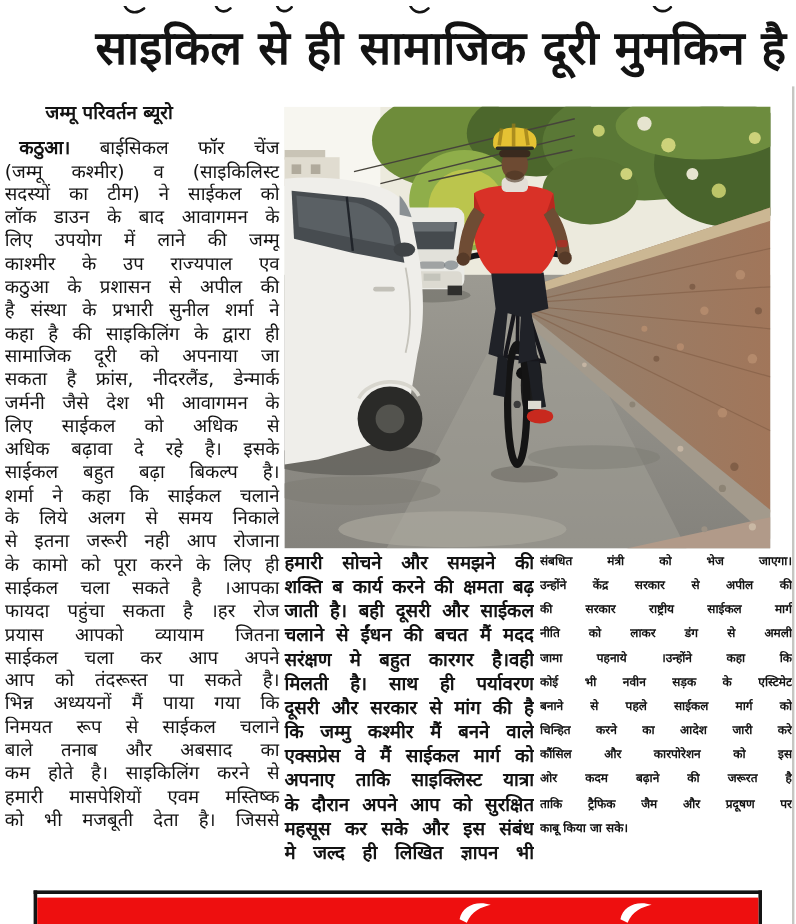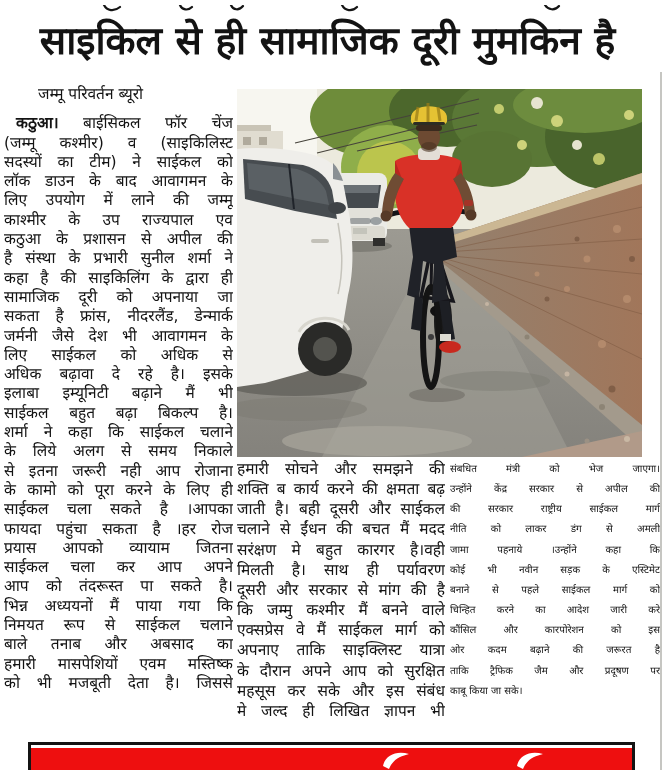--- a/index.html
+++ b/index.html
@@ -5,37 +5,37 @@
   html,body{margin:0;padding:0;}
   body{
     width:663px;height:770px;position:relative;overflow:hidden;
     background:#ffffff;
     font-family:"DejaVu Sans","Liberation Serif",sans-serif;
     color:#131313;
   }
   
   .headline{
     position:absolute;left:0;top:10px;width:655px;
-    text-align:center;font-weight:bold;font-size:39px;line-height:62px;
+    text-align:right;font-weight:bold;font-size:39px;line-height:62px;
     letter-spacing:0px;white-space:nowrap;
   }
   
   .col{position:absolute;overflow:hidden;}
   .col-left{left:4px;top:85px;width:229px;font-size:15.5px;}
   .col-left .tline{line-height:19.3px;}
   .col-mid{left:237px;top:459px;width:208px;font-size:15.5px;}
   .col-right{left:450px;top:459px;width:210px;font-size:10px;}
-  .col-mid .tline,.col-right .tline{line-height:20.15px;}
+  .col-mid .tline,.col-right .tline{line-height:20.15px;font-weight:bold;}
   .tline{
     text-align:justify;text-align-last:justify;
     white-space:nowrap;overflow:hidden;
   }
   .tline.align-left{text-align-last:left;white-space:normal;}
   .byline{
-    font-weight:normal;line-height:19.3px;padding-left:34px;
+    font-weight:bold;line-height:19.3px;padding-left:34px;
     text-align:center;text-align-last:left;white-space:nowrap;
   }
   .leadline{line-height:19.3px;text-indent:12px;margin-top:10px;}
   .leadline .loc{font-weight:bold;}
   
   .photo{position:absolute;left:237px;top:89px;width:405px;height:368px;}
   .photo svg{display:block;}
   
   .gutter-rule{position:absolute;left:660px;top:72px;width:2px;height:698px;background:#c6c6c2;}
   
@@ -76,34 +76,34 @@
       <div class="tline">लिए उपयोग में लाने की जम्मू</div>
       <div class="tline">काश्मीर के उप राज्यपाल एव</div>
       <div class="tline">कठुआ के प्रशासन से अपील की</div>
       <div class="tline">है संस्था के प्रभारी सुनील शर्मा ने</div>
       <div class="tline">कहा है की साइकिलिंग के द्वारा ही</div>
       <div class="tline">सामाजिक दूरी को अपनाया जा</div>
       <div class="tline">सकता है फ्रांस, नीदरलैंड, डेन्मार्क</div>
       <div class="tline">जर्मनी जैसे देश भी आवागमन के</div>
       <div class="tline">लिए साईकल को अधिक से</div>
       <div class="tline">अधिक बढ़ावा दे रहे है। इसके</div>
-      <div class="tline">इलाबा इम्यूनिटी बढ़ाने मैं भी</div>
       <div class="tline">साईकल बहुत  बढ़ा बिकल्प है।</div>
       <div class="tline">शर्मा ने कहा कि साईकल चलाने</div>
       <div class="tline">के लिये अलग से समय निकाले</div>
       <div class="tline">से इतना जरूरी नही आप रोजाना</div>
       <div class="tline">के कामो को पूरा करने के लिए ही</div>
       <div class="tline">साईकल चला सकते है ।आपका</div>
       <div class="tline">फायदा पहुंचा सकता है ।हर रोज</div>
       <div class="tline">प्रयास आपको व्यायाम जितना</div>
       <div class="tline">साईकल चला कर आप अपने</div>
       <div class="tline">आप को तंदरूस्त पा सकते है।</div>
       <div class="tline">भिन्न अध्ययनों मैं पाया गया कि</div>
       <div class="tline">निमयत रूप से साईकल चलाने</div>
       <div class="tline">बाले तनाब और अबसाद का</div>
+      <div class="tline">कम होते है।  साइकिलिंग करने से</div>
       <div class="tline">हमारी मासपेशियों एवम मस्तिष्क</div>
       <div class="tline">को भी मजबूती देता है। जिससे</div>
     </div>
 </div>
 
 <div class="photo">
   <svg width="405" height="368" viewBox="0 0 405 368">
     <defs>
       <linearGradient id="roadGrad" x1="0" y1="0" x2="0" y2="1">
         <stop offset="0" stop-color="#9c9a92"></stop>

